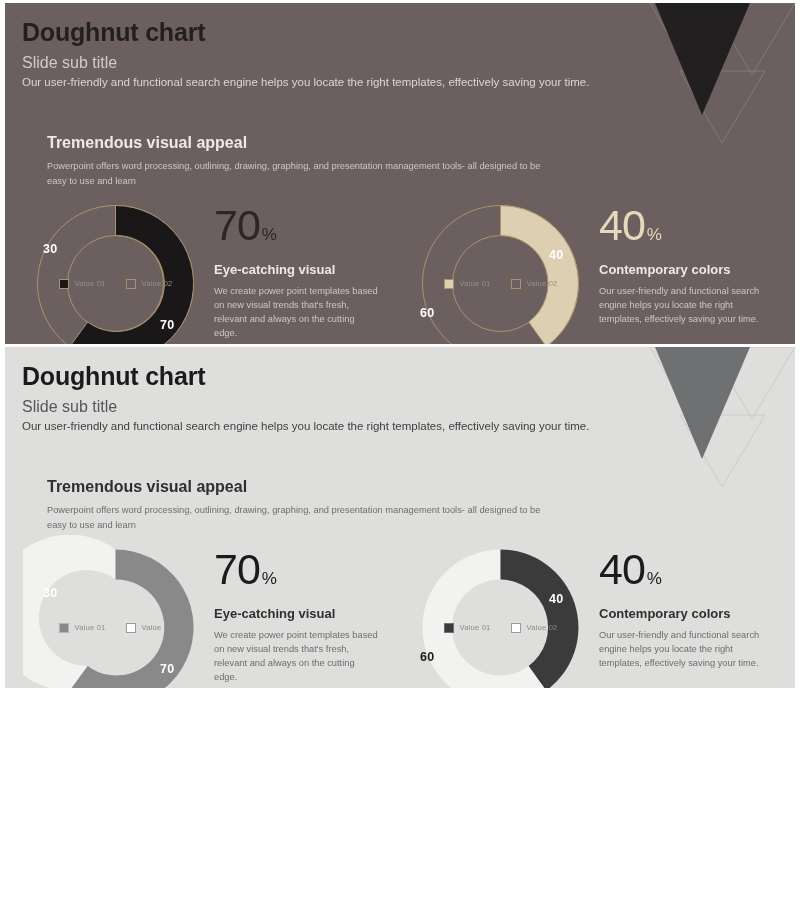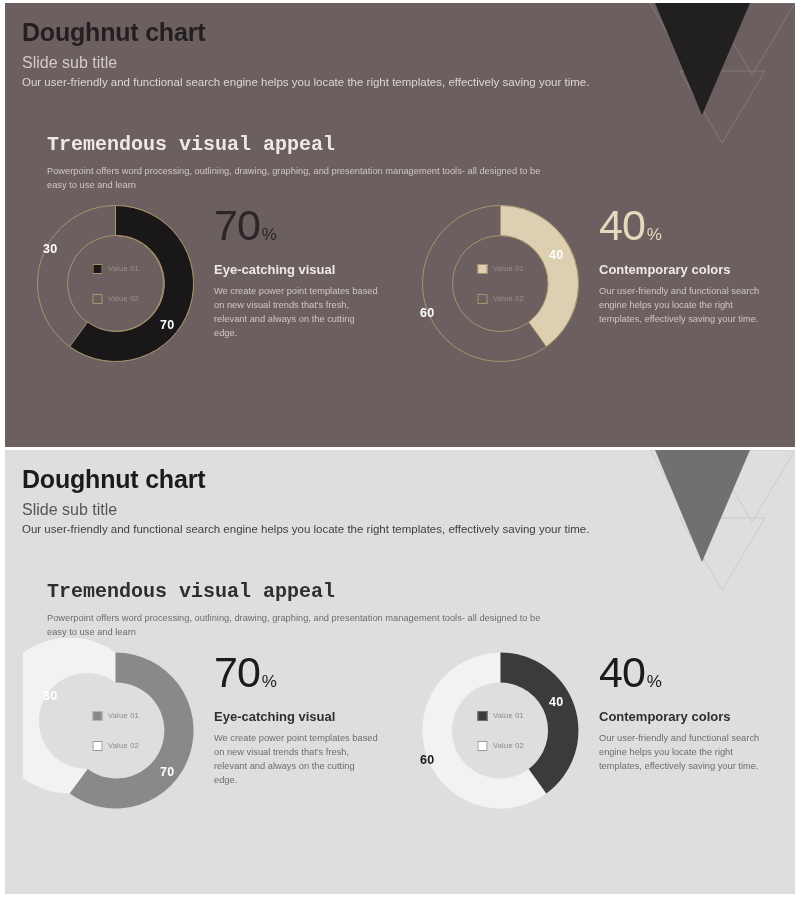--- a/index.html
+++ b/index.html
@@ -2,21 +2,21 @@
 <html><head>
 <meta charset="utf-8">
 <style>
   html,body{margin:0;padding:0;}
   body{
     width:800px;height:900px;
     background:#ffffff;
     font-family:"Liberation Sans", sans-serif;
     overflow:hidden;
   }
-  .deck{width:800px;height:900px;display:flex;flex-direction:column;background:#ffffff;}
+  .deck{width:800px;height:688px;display:flex;flex-direction:column;background:#ffffff;}
 
   .slide{
     position:relative;
     width:790px;
     height:444px;
     margin:3px 5px 0 5px;
     overflow:hidden;
     box-sizing:border-box;
   }
   .slide.dark{background:#6b605f;}
@@ -38,21 +38,21 @@
   .subtitle{font-size:16px;line-height:1.1;margin:0 0 3px 0;font-weight:400;}
   .dark .subtitle{color:#d4cbc6;}
   .light .subtitle{color:#555555;}
 
   .lede{font-size:11.5px;line-height:1.35;margin:0;}
   .dark .lede{color:#ded6d2;}
   .light .lede{color:#3f3f3f;}
 
   
   .section{position:absolute;left:42px;top:130px;right:30px;}
-  .sec-title{font-size:20px;line-height:1.2;margin:0 0 7px 0;font-family:Liberation Mono, monospace;}
+  .sec-title{font-size:16px;line-height:1.2;margin:0 0 7px 0;}
   .dark .sec-title{color:#efe9e4;}
   .light .sec-title{color:#2f2f2f;}
   .sec-body{font-size:9.3px;line-height:1.55;margin:0;max-width:500px;}
   .dark .sec-body{color:#cfc6c1;}
   .light .sec-body{color:#6d6d6d;}
 
   
   .charts{position:absolute;left:18px;right:10px;top:188px;display:flex;}
   .unit{display:flex;align-items:flex-start;flex:1;}
   .unit.second{margin-left:8px;}
@@ -62,21 +62,21 @@
 
   
   .ring-label{
     position:absolute;font-size:12.5px;font-weight:bold;color:#ffffff;
     letter-spacing:0.2px;line-height:1;
   }
 
   
   .legend{
     position:absolute;left:50%;top:50%;transform:translate(-50%,-50%);
-    display:flex;flex-direction:column;gap:20px;
+    display:flex;flex-direction:row;gap:20px;
   }
   .leg-row{display:flex;align-items:center;gap:6px;white-space:nowrap;}
   .swatch{width:10px;height:10px;box-sizing:border-box;display:inline-block;}
   .leg-txt{font-size:7.6px;letter-spacing:0.2px;}
   .dark .leg-txt{color:#9b8f87;}
   .light .leg-txt{color:#8a8a8a;}
 
   
   .copy{padding-top:14px;margin-left:6px;flex:1;min-width:0;}
   .pct{line-height:0.95;margin:0 0 16px 0;font-weight:400;white-space:nowrap;}

